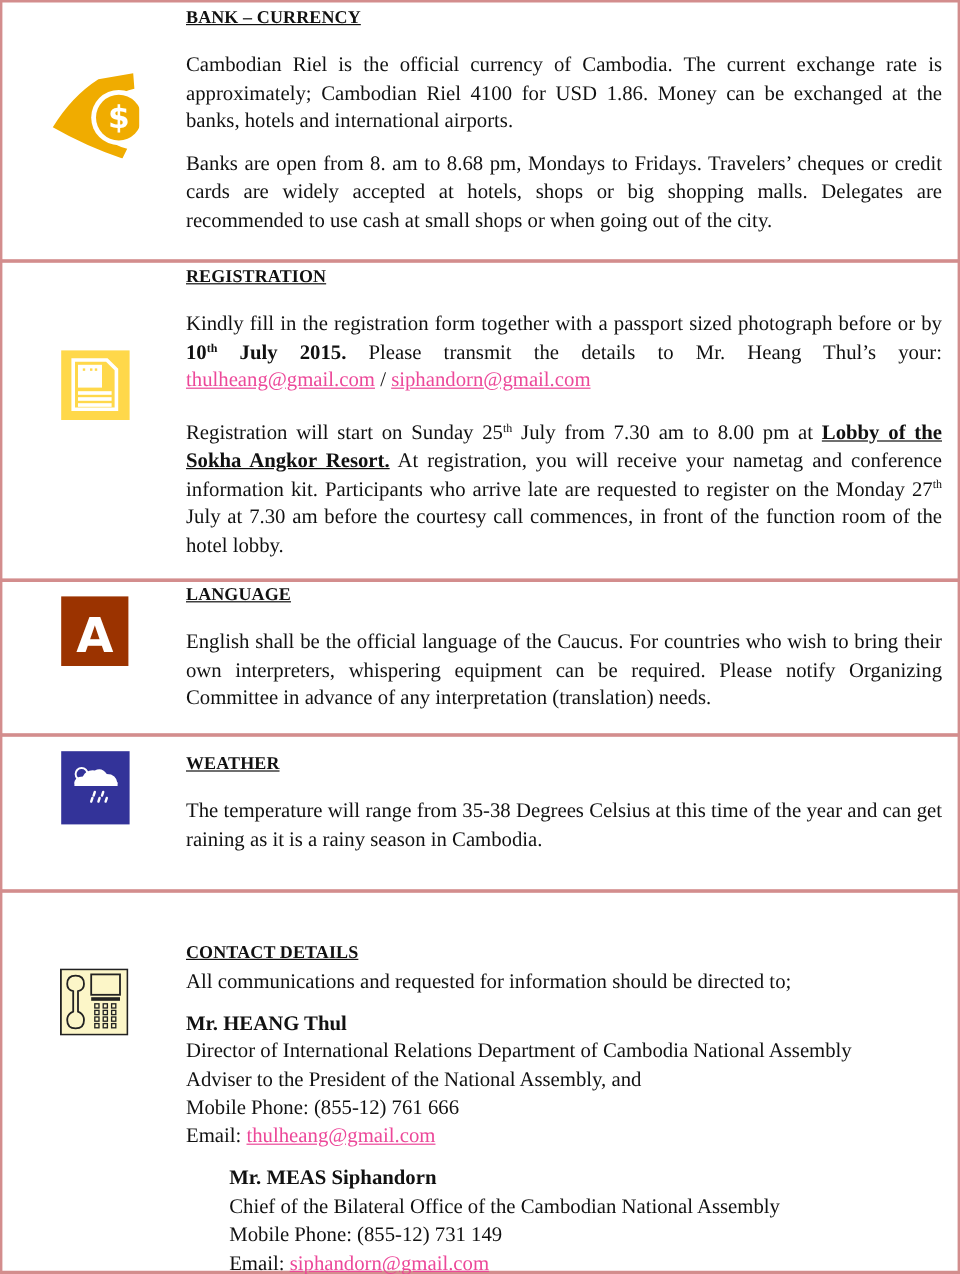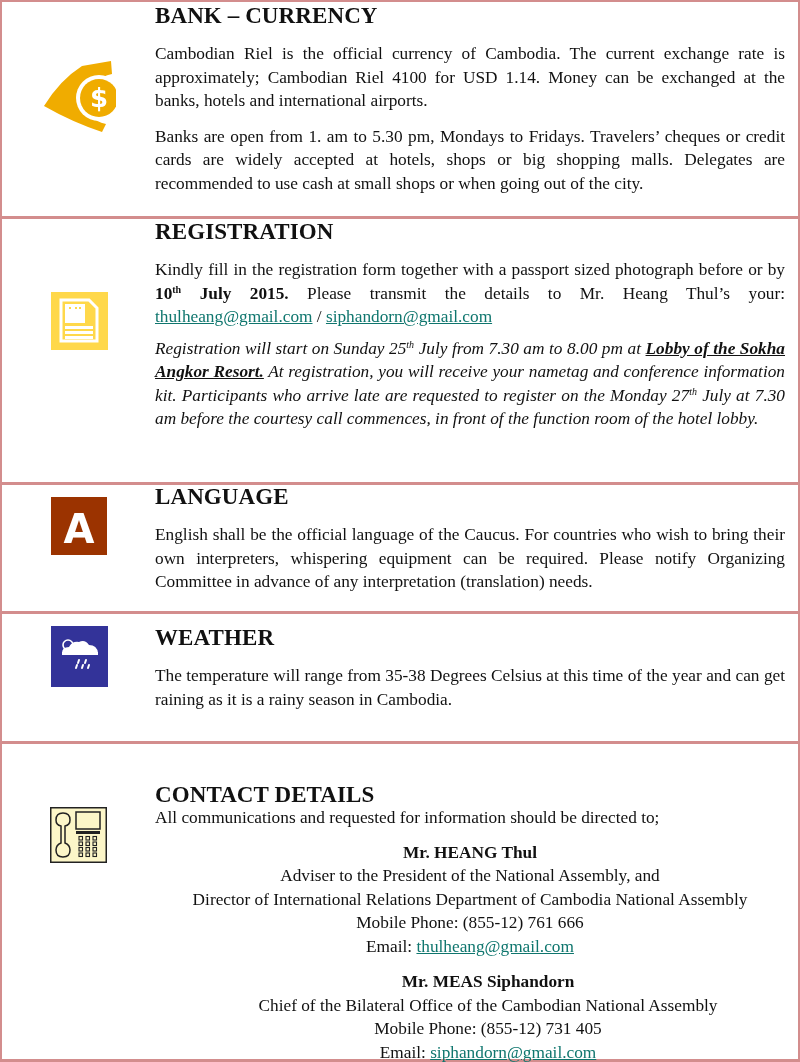--- a/index.html
+++ b/index.html
@@ -42,63 +42,64 @@
     }
     .content {
       position: absolute;
       left: 155px;
       width: 630px;
       font-size: 17.3px;
       line-height: 23.5px;
     }
     .heading {
       font-weight: bold;
-      font-size: 23px;
+      font-size: 15px;
       line-height: 23px;
       margin: 0;
       letter-spacing: 0.1px;
+      text-decoration: underline;
     }
     .para {
       margin: 0;
       text-align: justify;
     }
     .para + .para { margin-top: 0; }
     .bold { font-weight: bold; }
     .uline { text-decoration: underline; }
     a.link {
-      color: #0f766e;
+      color: #ec4899;
     }
     sup {
       font-size: 10px;
       line-height: 0;
       vertical-align: 6px;
     }
     .icon {
       position: absolute;
     }
-    .contact-line { margin: 0; text-align: center; }
+    .contact-line { margin: 0; }
   </style>
 </head>
 <body>
 
 <div class="frame"></div>
 
 <section class="section" style="top:0; height:216px;">
   <span class="icon" style="left:42px; top:60px; width:74px; width:74px; height:72px;">
     <svg width="74" height="72" viewBox="0 0 74 72">
       <path d="M2 46 Q18 20 40 6 L69 1 L70 14 Q50 18 44 38 Q44 60 64 64 L60 72 Q30 62 2 46 Z" fill="#f0ac00"></path>
       <circle cx="57" cy="38" r="23" fill="#ffffff"></circle>
       <circle cx="57" cy="38" r="19" fill="#f0ac00"></circle>
       <text x="57" y="47" text-anchor="middle" font-family="DejaVu Sans, sans-serif" font-weight="bold" font-size="26" fill="#ffffff">$</text>
     </svg>
   </span>
   <div class="content" style="top:4px;">
     <p class="heading">BANK – CURRENCY</p>
-    <p class="para" style="margin-top:15px;">Cambodian  Riel  is the official currency of Cambodia. The current exchange rate is approximately;  Cambodian Riel 4100 for USD 1.14. Money can be exchanged at the banks, hotels and international airports.</p>
-    <p class="para" style="margin-top:12px;">Banks are open from 1. am to 5.30 pm, Mondays to Fridays. Travelers’ cheques or credit cards are widely accepted at hotels, shops or big shopping malls. Delegates are recommended to use cash at small shops or when going out of the city.</p>
+    <p class="para" style="margin-top:15px;">Cambodian  Riel  is the official currency of Cambodia. The current exchange rate is approximately;  Cambodian Riel 4100 for USD 1.86. Money can be exchanged at the banks, hotels and international airports.</p>
+    <p class="para" style="margin-top:12px;">Banks are open from 8. am to 8.68 pm, Mondays to Fridays. Travelers’ cheques or credit cards are widely accepted at hotels, shops or big shopping malls. Delegates are recommended to use cash at small shops or when going out of the city.</p>
   </div>
 </section>
 <div class="divider" style="top:216px;"></div>
 
 <section class="section" style="top:219px; height:319px;">
   <span class="icon" style="left:51px; top:73px; width:57px; height:58px; background:#ffd84a;">
     <svg width="57" height="58" viewBox="0 0 57 58">
       <path d="M10 8 L38 8 L46 16 L46 49 L10 49 Z" fill="none" stroke="#ffffff" stroke-width="3"></path>
       <rect x="14" y="12" width="20" height="19" fill="#ffffff"></rect>
       <rect x="18" y="15" width="2" height="2" fill="#ffd84a"></rect>
@@ -108,21 +109,21 @@
       <rect x="14" y="39" width="28" height="3" fill="#ffffff"></rect>
       <rect x="14" y="44" width="28" height="3" fill="#ffffff"></rect>
     </svg>
   </span>
   <div class="content" style="top:1px;">
     <p class="heading">REGISTRATION</p>
     <p class="para" style="margin-top:15px;">
       <span>Kindly fill in the registration form together with a passport sized photograph before or by </span><span class="bold"><span>10</span><sup>th</sup><span> July 2015.</span></span><span> Please transmit the details to Mr. Heang Thul’s your: </span>
       <a class="link" href="#">thulheang@gmail.com</a><span> / </span><a class="link" href="#">siphandorn@gmail.com</a>
     </p>
-    <p class="para" style="margin-top:8px;font-style:italic;">
+    <p class="para" style="margin-top:20px;">
       <span>Registration will start on Sunday 25</span><sup>th</sup><span> July from 7.30 am to 8.00 pm at </span><span class="bold uline">Lobby of the Sokha Angkor Resort.</span><span> At registration, you will receive your nametag and conference information kit. Participants who arrive late are requested to register on the Monday 27</span><sup>th</sup><span> July at 7.30 am  before the courtesy call commences, in front of the function room of the hotel lobby.</span>
     </p>
   </div>
 </section>
 <div class="divider" style="top:482px;"></div>
 
 <section class="section" style="top:485px; height:126px;">
   <span class="icon" style="left:51px; top:12px; width:56px; height:58px; background:#9b3300;">
     <svg width="56" height="58" viewBox="0 0 56 58">
       <text x="28" y="46" text-anchor="middle" font-family="DejaVu Sans, sans-serif" font-weight="bold" font-size="40" fill="#ffffff">A</text>
@@ -177,30 +178,30 @@
           <rect x="43" y="46" width="3.5" height="3.5"></rect>
       </g>
     </svg>
   </span>
   <div class="content" style="top:0px;">
     <p class="heading">CONTACT DETAILS</p>
     <p class="para" style="">All communications and requested for information should be directed to;</p>
 
     <div style="margin-top:11px;">
       <p class="contact-line bold">Mr. HEANG Thul</p>
+      <p class="contact-line">Director of International Relations Department of Cambodia National Assembly</p>
       <p class="contact-line">Adviser to the President of the National Assembly, and</p>
-      <p class="contact-line">Director of International Relations Department of Cambodia National Assembly</p>
       <p class="contact-line">Mobile Phone: (855-12) 761 666</p>
       <p class="contact-line">
         <span>Email: </span><a class="link" href="#">thulheang@gmail.com</a>
       </p>
     </div>
 
     <div style="margin-top:12px;margin-left:36px;">
       <p class="contact-line bold">Mr. MEAS Siphandorn</p>
       <p class="contact-line">Chief of the Bilateral Office of the Cambodian National Assembly</p>
-      <p class="contact-line">Mobile Phone: (855-12) 731 405</p>
+      <p class="contact-line">Mobile Phone: (855-12) 731 149</p>
       <p class="contact-line">
         <span>Email: </span><a class="link" href="#">siphandorn@gmail.com</a>
       </p>
     </div>
   </div>
 </section>
 
 </body></html>

